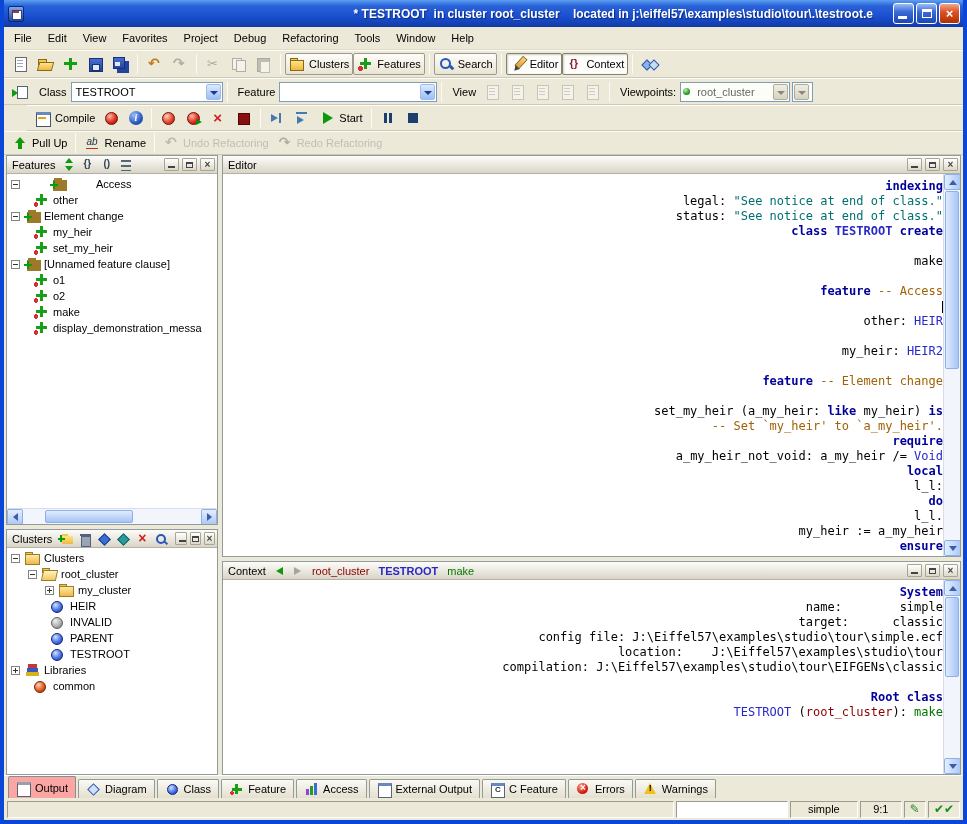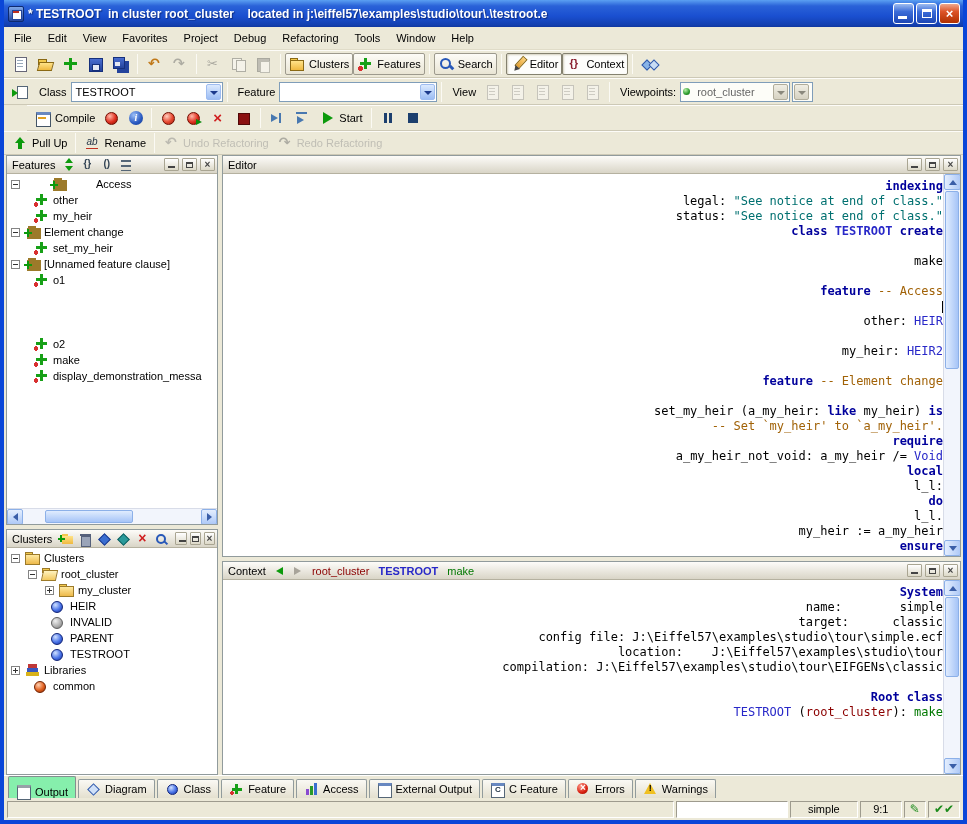--- a/index.html
+++ b/index.html
@@ -1,21 +1,21 @@
 <!DOCTYPE html>
 <html><head>
 <meta charset="utf-8">
 <style>
   html,body{margin:0;padding:0;background:#4a6ea8;font-family:"Liberation Sans","DejaVu Sans",sans-serif;}
   *{box-sizing:border-box;}
   .window{width:967px;height:824px;display:flex;flex-direction:column;
     border-left:4px solid #0a46d8;border-right:4px solid #0a46d8;border-bottom:4px solid #0a46d8;background:#ece9d8;}
   
-  .titlebar{height:27px;flex:none;display:flex;align-items:center;padding:0 3px 0 4px;gap:4px;
-    background:linear-gradient(#5ba0f2,#2a62d8 22%,#1a4fd0 60%,#1340b0 92%,#0f37a0);}
+  .titlebar{height:27px;flex:none;display:flex;align-items:center;padding:0 3px 0 4px;gap:20px;
+    background:linear-gradient(#5ba0f2,#2a62d8 22%,#1a4fd0 60%,#1340b0 92%,#0f37a0);text-align:right;}
   .app-icon{width:16px;height:16px;flex:none;background:linear-gradient(#7fa8e8,#23459c);border:1px solid #0d2a70;border-radius:2px;position:relative;}
   .app-icon::before{content:'';position:absolute;left:3px;top:3px;width:8px;height:8px;background:#fff;border:1px solid #23459c;}
   .app-icon::after{content:'';position:absolute;left:4px;top:4px;width:6px;height:2px;background:#c03020;}
   .title-text{flex:1;color:#fff;font-size:12px;font-weight:bold;white-space:pre;overflow:hidden;text-shadow:1px 1px 1px #0b2a80;}
   .win-controls{display:flex;gap:2px;flex:none;}
   .winbtn{width:21px;height:21px;border:1px solid #fff;border-radius:3px;display:flex;align-items:center;justify-content:center;
     background:linear-gradient(#9dbcf0,#3b6cd8 40%,#1c46b4);position:relative;}
   .winbtn.close{background:linear-gradient(#f0a88c,#dd5428 40%,#b03000);}
   .glyph-min{position:absolute;left:4px;bottom:4px;width:9px;height:3px;background:#fff;}
   .glyph-max{width:10px;height:9px;border:1px solid #fff;border-top:3px solid #fff;}
@@ -217,21 +217,21 @@
   .tok-cm{color:#a16207;}
   .tok-str{color:#007070;}
   .tok-pl{color:#000;}
   .tok-clu{color:#8b0000;}
   .tok-feat{color:#007800;}
   .caret{display:inline-block;width:1px;height:12px;background:#000;transform:translateY(2px);}
   
   .tabbar{height:23px;flex:none;display:flex;align-items:flex-end;background:#ece9d8;padding:0 0 0 4px;border-top:1px solid #fff;}
   .tab{height:19px;display:flex;align-items:center;gap:4px;padding:0 7px;margin-right:2px;font-size:11px;
     border:1px solid #919b9c;border-bottom:none;border-radius:2px 2px 0 0;background:linear-gradient(#faf9f4,#e4e0cf);white-space:nowrap;}
-  .tab.active{background:#86efac;height:22px;border-color:#848e8f;align-items:flex-end;}
+  .tab.active{background:#fca5a5;height:22px;border-color:#848e8f;}
   .statusbar{height:22px;flex:none;display:flex;align-items:center;background:#ece9d8;padding:0 3px;gap:2px;}
   .cell{height:17px;border:1px solid;border-color:#9e9b8e #fff #fff #9e9b8e;display:flex;align-items:center;padding:0 5px;font-size:11px;background:#ece9d8;}
   .cell.flex{flex:1;}
   .cell.progress{width:112px;background:#fff;}
   .cell.w-simple{width:68px;justify-content:center;}
   .cell.w-pos{width:42px;justify-content:center;}
   .status-glyph{font-family:"DejaVu Sans",sans-serif;font-size:12px;color:#1a8a1a;line-height:1;}
 </style>
 </head>
 <body>
@@ -472,46 +472,46 @@
             <div class="tree-row" style="padding-left: 4px; gap: 26px;">
               <span class="expander minus"></span>
               <span class="ticon folder-feature-icon"></span>
               <span class="tlabel">Access</span>
             </div>
             <div class="tree-row" style="padding-left: 21px;">
               <span class="exp-spacer"></span>
               <span class="ticon feature-icon"></span>
               <span class="tlabel">other</span>
             </div>
-            <div class="tree-row" style="padding-left: 21px;">
-              <span class="exp-spacer"></span>
-              <span class="ticon feature-icon"></span>
-              <span class="tlabel">my_heir</span>
-            </div>
             <div class="tree-row" style="padding-left: 4px;">
               <span class="expander minus"></span>
               <span class="ticon folder-feature-icon"></span>
               <span class="tlabel">Element change</span>
             </div>
             <div class="tree-row" style="padding-left: 21px;">
               <span class="exp-spacer"></span>
               <span class="ticon feature-icon"></span>
+              <span class="tlabel">my_heir</span>
+            </div>
+            <div class="tree-row" style="padding-left: 21px;">
+              <span class="exp-spacer"></span>
+              <span class="ticon feature-icon"></span>
               <span class="tlabel">set_my_heir</span>
             </div>
             <div class="tree-row" style="padding-left: 4px;">
               <span class="expander minus"></span>
               <span class="ticon folder-feature-icon"></span>
               <span class="tlabel">[Unnamed feature clause]</span>
             </div>
             <div class="tree-row" style="padding-left: 21px;">
               <span class="exp-spacer"></span>
               <span class="ticon feature-icon"></span>
               <span class="tlabel">o1</span>
             </div>
-            <div class="tree-row" style="padding-left: 21px; margin-top: 48px;">
+            <div class="tree-row" style="padding-left: 21px;">
               <span class="exp-spacer"></span>
               <span class="ticon feature-icon"></span>
               <span class="tlabel">o2</span>
             </div>
             <div class="tree-row" style="padding-left: 21px;">
               <span class="exp-spacer"></span>
               <span class="ticon feature-icon"></span>
               <span class="tlabel">make</span>
             </div>
             <div class="tree-row" style="padding-left: 21px;">

